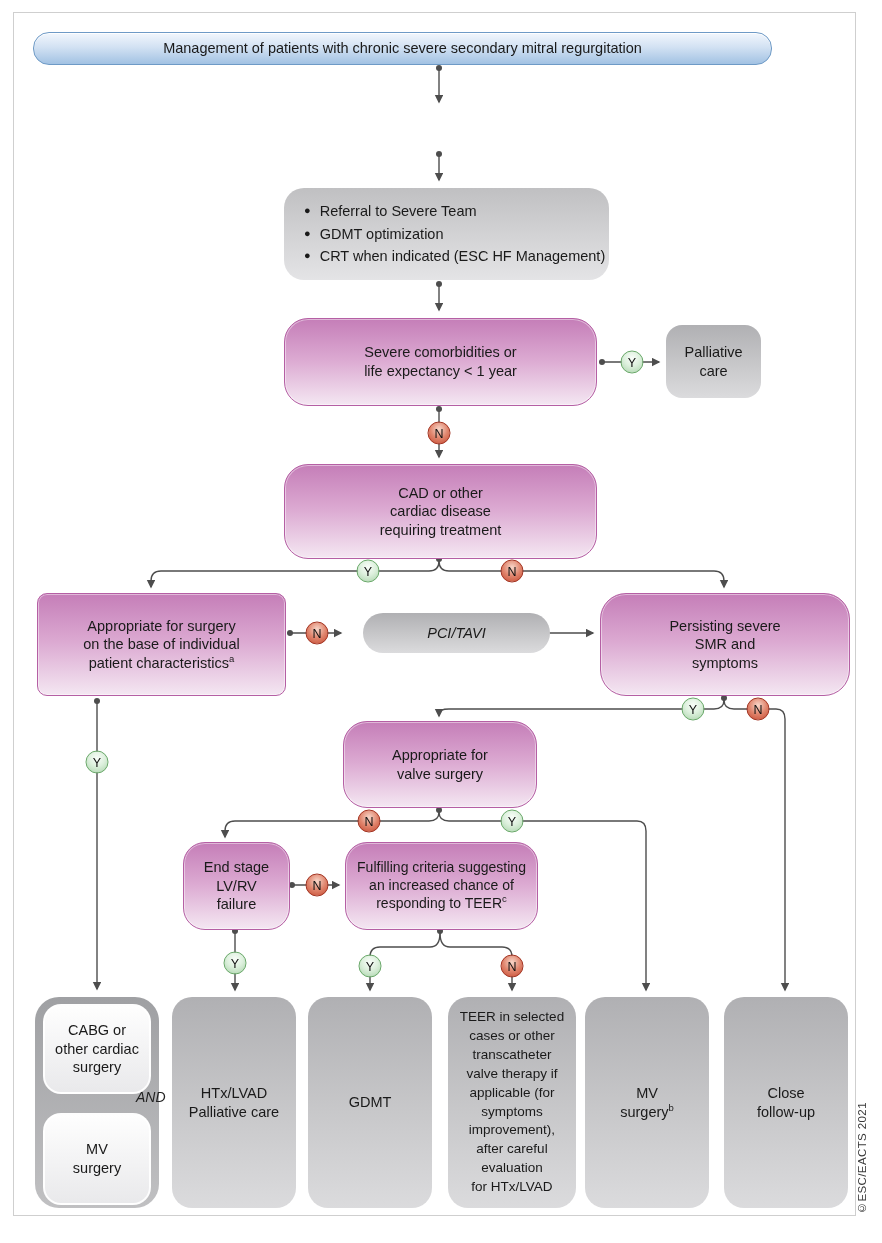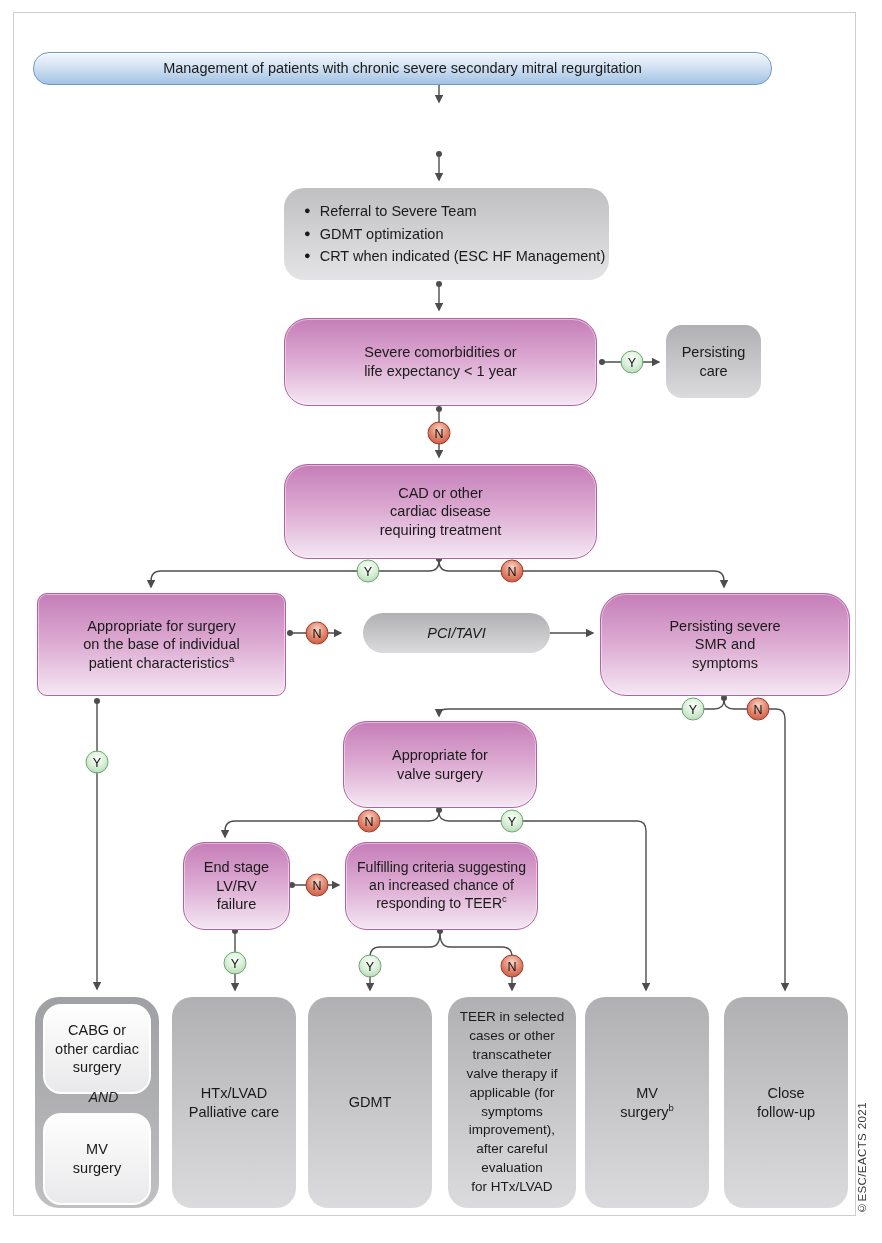--- a/index.html
+++ b/index.html
@@ -12,21 +12,20 @@
   .node{
     position:absolute;z-index:2;display:flex;align-items:center;justify-content:center;
     text-align:center;font-size:14.5px;line-height:1.28;
   }
   .lbl{white-space:pre-line;}
   sup{font-size:9.5px;vertical-align:super;line-height:0;}
   .blue{
     background:linear-gradient(180deg,#f2f7fd 0%,#d3e2f3 45%,#a2c2e3 100%);
     border:1.5px solid #6e9ac6;border-radius:17px;
     box-shadow:inset 0 1px 0 rgba(255,255,255,.9);
-    margin-top:20px;
   }
   .pink{
     background:linear-gradient(180deg,#c57eb8 0%,#dcaad2 48%,#f4e7f2 100%);
     border:1.5px solid #b55fa4;border-radius:24px;
     box-shadow:inset 0 0 0 1px rgba(255,255,255,.45);
   }
   .gray{
     background:linear-gradient(180deg,#b0b0b3 0%,#c8c8ca 55%,#dbdbdd 100%);
     border-radius:20px;
   }
@@ -36,21 +35,21 @@
   }
   .container-dark{
     background:linear-gradient(180deg,#9fa0a3 0%,#c0c0c2 100%);
     border-radius:24px;
   }
   .white-box{
     background:linear-gradient(180deg,#fefefe 0%,#e9e9eb 100%);
     border:2px solid rgba(255,255,255,.9);border-radius:18px;
     position:absolute;display:flex;align-items:center;justify-content:center;text-align:center;
   }
-  .and-lbl{position:absolute;width:100%;text-align:center;font-style:italic;font-size:14px;color:#222;padding-left:13px;}
+  .and-lbl{position:absolute;width:100%;text-align:right;font-style:italic;font-size:14px;color:#222;padding-left:13px;}
   .bullets{flex-direction:column;align-items:flex-start;justify-content:center;text-align:left;gap:4px;padding-left:20px;box-sizing:border-box;}
   .brow{display:flex;align-items:baseline;gap:9px;}
   .bdot{font-size:11px;position:relative;top:-2px;}
   .badge{
     position:absolute;z-index:3;width:23px;height:23px;border-radius:50%;
     display:flex;align-items:center;justify-content:center;
     font-size:12.5px;color:#111;transform:translate(-50%,-50%);box-sizing:border-box;
   }
   .badge.y{
     background:radial-gradient(circle at 50% 32%,#f9fdf9 0%,#ddf0dd 45%,#a9d3a9 100%);
@@ -136,21 +135,21 @@
       <span>CRT when indicated (ESC HF Management)</span>
     </div>
   </div>
 
   <div class="node pink" style="left:284px;top:318px;width:311px;height:86px;">
     <span class="lbl">Severe comorbidities or
 life expectancy &lt; 1 year</span>
   </div>
 
   <div class="node gray" style="left:666px;top:325px;width:95px;height:73px;border-radius:16px;">
-    <span class="lbl">Persisting
+    <span class="lbl">Palliative
 care</span>
   </div>
 
   <div class="node pink" style="left:284px;top:464px;width:311px;height:93px;">
     <span class="lbl">CAD or other
 cardiac disease
 requiring treatment</span>
   </div>
 
   <div class="node pink" style="left:37px;top:593px;width:247px;height:101px;border-radius:10px;">

